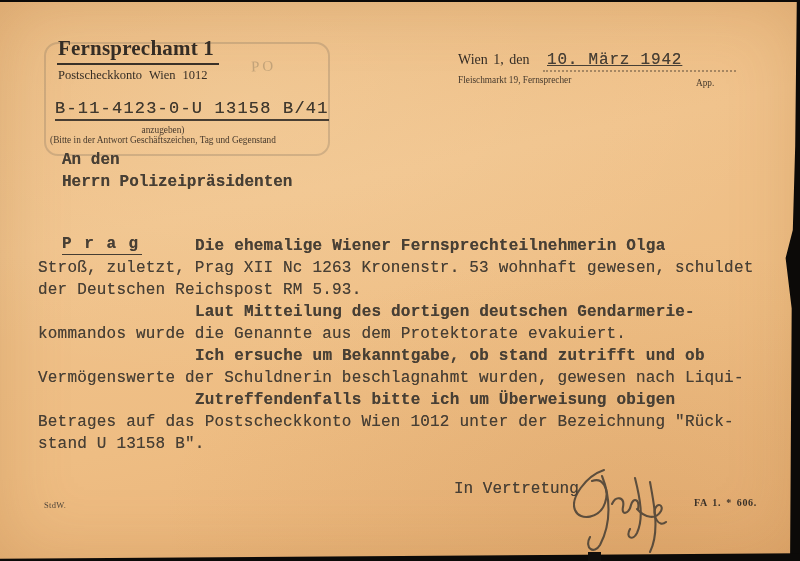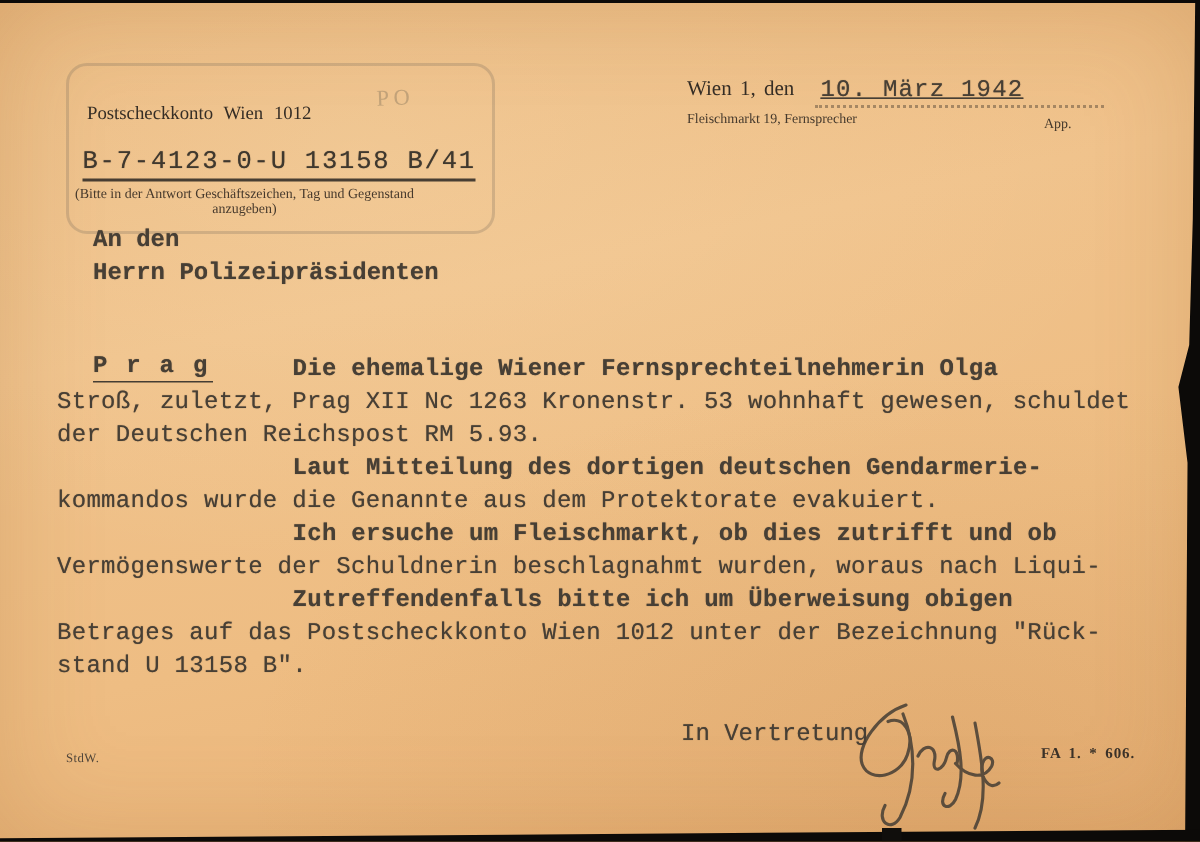--- a/index.html
+++ b/index.html
@@ -68,47 +68,48 @@
 </style>
 </head>
 <body>
 
 <div class="page">
 
   <div class="abs stamp-box">
     <span class="abs stamp-frag">PO</span>
   </div>
 
+  <div class="abs office-title printed">Fernsprechamt 1</div>
   <div class="abs postal-account printed">Postscheckkonto Wien 1012</div>
-  <div class="abs reference typed">B-7-4123-0-U 13158 B/41</div>
+  <div class="abs reference typed">B-11-4123-0-U 13158 B/41</div>
   <div class="abs ref-note printed">
+    <div>anzugeben)</div>
     <div>(Bitte in der Antwort Geschäftszeichen, Tag und Gegenstand</div>
-    <div>anzugeben)</div>
   </div>
 
   <div class="abs date-dots"></div>
   <div class="abs date-prefix printed">Wien 1, den</div>
   <div class="abs typed-date typed">10. März 1942</div>
   <div class="abs office-addr printed">Fleischmarkt 19, Fernsprecher</div>
   <div class="abs app-label printed">App.</div>
 
   <div class="abs rcpt typed" style="top:151px">An den</div>
   <div class="abs rcpt typed" style="top:173px">Herrn Polizeipräsidenten</div>
   <div class="abs rcpt typed" style="top:195px">
     <span class="rcpt-underline">P r a g</span>
   </div>
 
   <div class="abs body-block">
     <div class="body-line typed indent">Die ehemalige Wiener Fernsprechteilnehmerin Olga</div>
     <div class="body-line typed">Stroß, zuletzt, Prag XII Nc 1263 Kronenstr. 53 wohnhaft gewesen, schuldet</div>
     <div class="body-line typed">der Deutschen Reichspost RM 5.93.</div>
     <div class="body-line typed indent">Laut Mitteilung des dortigen deutschen Gendarmerie-</div>
     <div class="body-line typed">kommandos wurde die Genannte aus dem Protektorate evakuiert.</div>
-    <div class="body-line typed indent">Ich ersuche um Fleischmarkt, ob dies zutrifft und ob</div>
-    <div class="body-line typed">Vermögenswerte der Schuldnerin beschlagnahmt wurden, woraus nach Liqui-</div>
+    <div class="body-line typed indent">Ich ersuche um Bekanntgabe, ob stand zutrifft und ob</div>
+    <div class="body-line typed">Vermögenswerte der Schuldnerin beschlagnahmt wurden, gewesen nach Liqui-</div>
     <div class="body-line typed indent">Zutreffendenfalls bitte ich um Überweisung obigen</div>
     <div class="body-line typed">Betrages auf das Postscheckkonto Wien 1012 unter der Bezeichnung "Rück-</div>
     <div class="body-line typed">stand U 13158 B".</div>
   </div>
 
   <div class="abs signoff typed">In Vertretung</div>
 
   <svg class="abs sig-svg" width="112" height="100" viewBox="0 0 112 100">
     <g fill="none" stroke="#4a4136" stroke-width="2.1" opacity="0.88" stroke-linecap="round" stroke-linejoin="round">
       <path d="M42,10 C24,16 8,38 13,50 C18,62 38,58 43,43 C48,28 40,17 30,21"></path>

